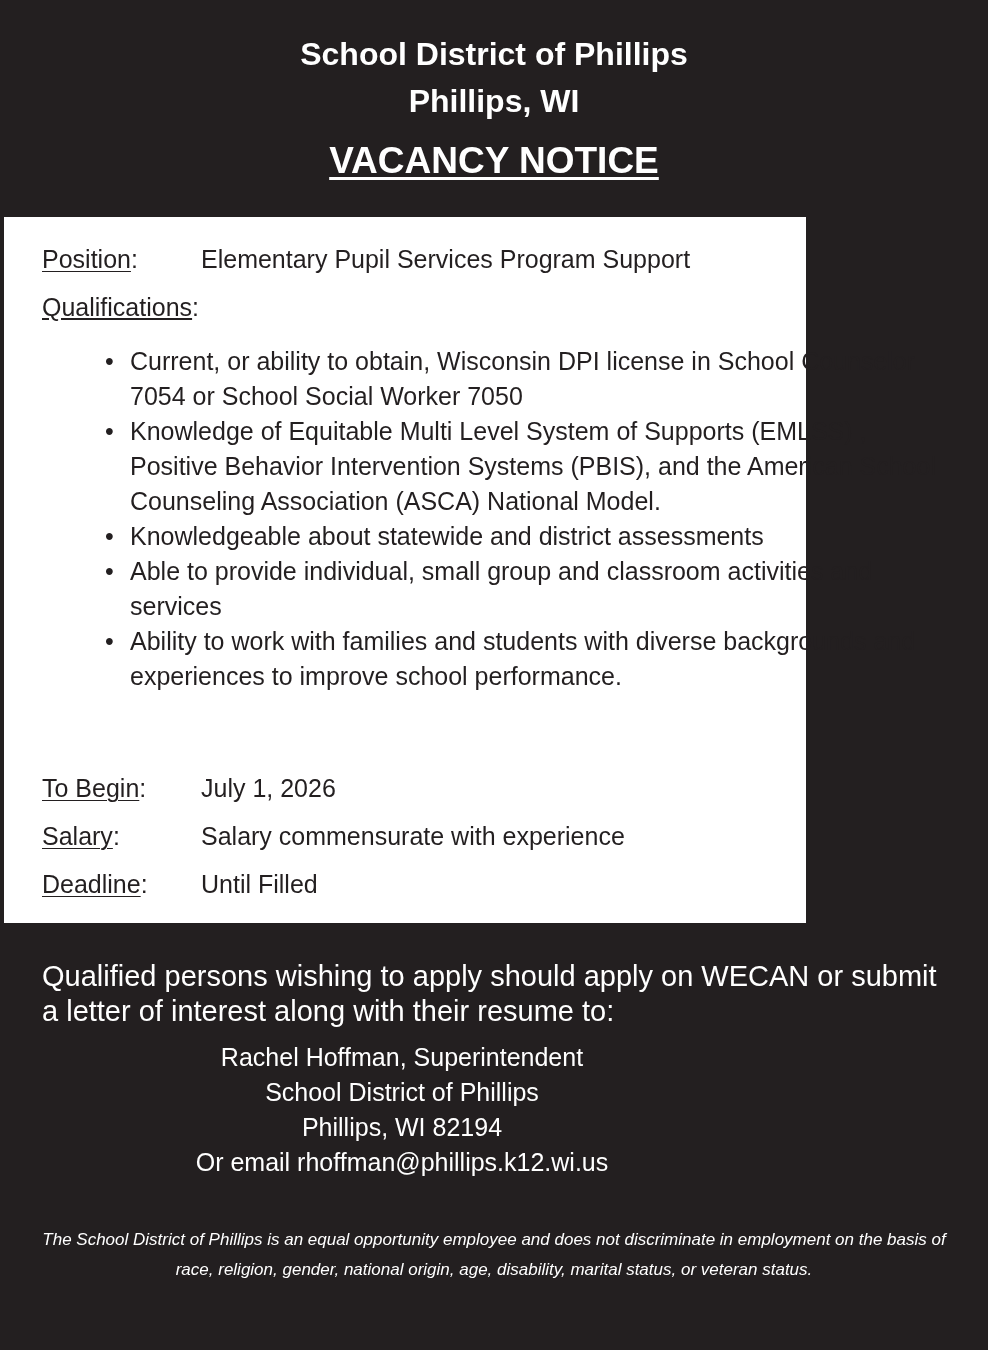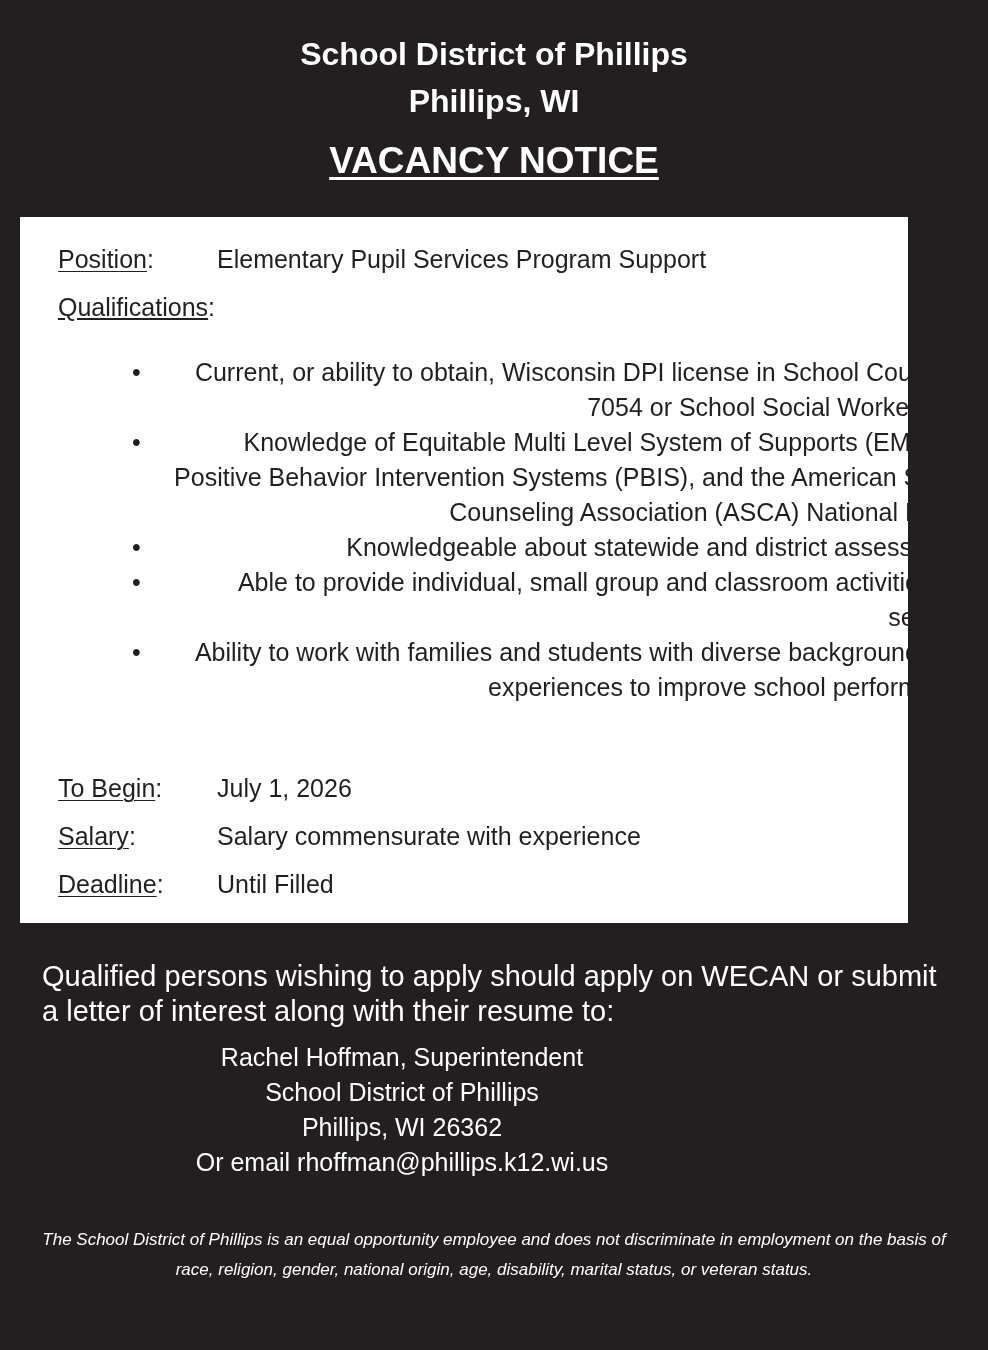--- a/index.html
+++ b/index.html
@@ -8,28 +8,28 @@
     background: #231f20;
     font-family: "Liberation Sans", sans-serif;
     color: #231f20;
   }
   .header { position: absolute; left: 0; top: 0; width: 988px; height: 218px; text-align: center; color: #fff; }
   .h1 { position: absolute; left: 0; right: 0; top: 34px; font-size: 32px; font-weight: bold; line-height: 40px; }
   .h2 { position: absolute; left: 0; right: 0; top: 81px; font-size: 32px; font-weight: bold; line-height: 40px; }
   .h3 { position: absolute; left: 0; right: 0; top: 139px; font-size: 37px; font-weight: bold; line-height: 44px; }
   .h3 span { text-decoration: underline; text-decoration-thickness: 3px; text-underline-offset: 4px; }
   .panel {
-    position: absolute; left: 20px; top: 217px; width: 888px; height: 706px;
+    position: absolute; left: 4px; top: 217px; width: 802px; height: 706px;
     background: #fff;
     text-decoration: underline;
   }
   .row { position: absolute; left: 38px; font-size: 25px; line-height: 30px; white-space: nowrap; }
   .lbl { display: inline-block; width: 159px; }
   .lbl u { text-decoration-thickness: 1px; text-underline-offset: 3px; }
-  ul.q { position: absolute; left: 95px; top: 123px; margin: 15px; padding: 0; list-style: none; width: 850px; text-align: right; }
+  ul.q { position: absolute; left: 95px; top: 123px; margin: 4px; padding: 0; list-style: none; width: 850px; }
   ul.q li { position: relative; padding-left: 27px; font-size: 25px; line-height: 35px; }
   ul.q li::before { content: "•"; position: absolute; left: 2px; top: 0; }
   .apply { position: absolute; left: 42px; top: 959px; width: 910px; color: #fff; font-size: 29px; line-height: 35px; }
   .addr { position: absolute; left: 0; width: 804px; top: 1040px; color: #fff; text-align: center; font-size: 25px; line-height: 35px; }
   .eeo { position: absolute; left: 40px; width: 908px; top: 1225px; color: #fff; text-align: center; font-style: italic; font-size: 17px; line-height: 30px; }
 </style>
 </head>
 <body>
 
 <div class="header">
@@ -60,16 +60,16 @@
   </div>
   <div class="row" style="top:604px">
     <span class="lbl"><u>Salary</u>:</span><span>Salary commensurate with experience</span>
   </div>
 </div>
 
 <div class="apply">Qualified persons wishing to apply should apply on WECAN or submit a letter of interest along with their resume to:</div>
 <div class="addr">
   <div>Rachel Hoffman, Superintendent</div>
   <div>School District of Phillips</div>
-  <div>Phillips, WI 26362</div>
+  <div>Phillips, WI 82194</div>
   <div>Or email rhoffman@phillips.k12.wi.us</div>
 </div>
 <div class="eeo">The School District of Phillips is an equal opportunity employee and does not discriminate in employment on the basis of race, religion, gender, national origin, age, disability, marital status, or veteran status.</div>
 
 </body></html>

